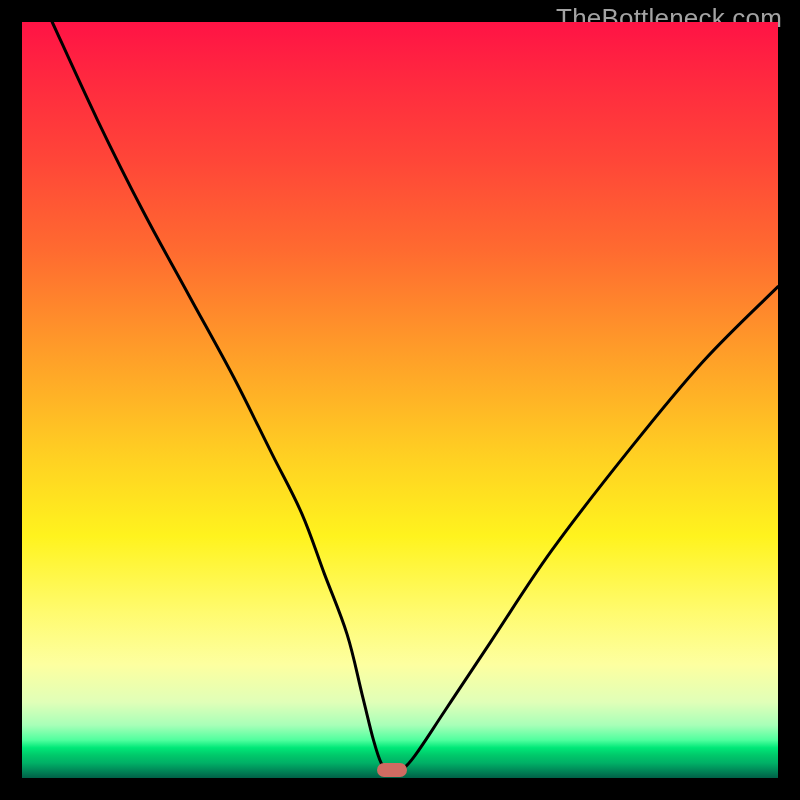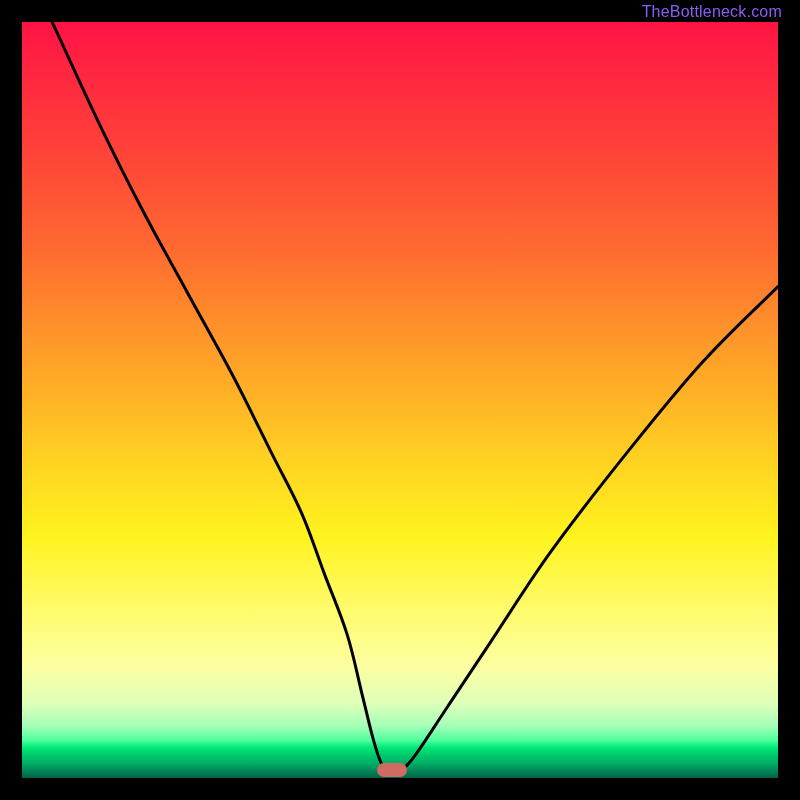--- a/index.html
+++ b/index.html
@@ -41,22 +41,22 @@
       #00c86a 97%,
       #00b066 98%,
       #008858 99%,
       #006047 100%
     );
   }
   .attribution {
     position: absolute;
     top: 3px;
     right: 18px;
-    color: #8b5cf6;
-    font-size: 16px;
+    color: #a3a3a3;
+    font-size: 26px;
     letter-spacing: 0.2px;
     font-weight: 500;
   }
   .curve {
     position: absolute;
     left: 0;
     top: 0;
     width: 756px;
     height: 756px;
     pointer-events: none;

